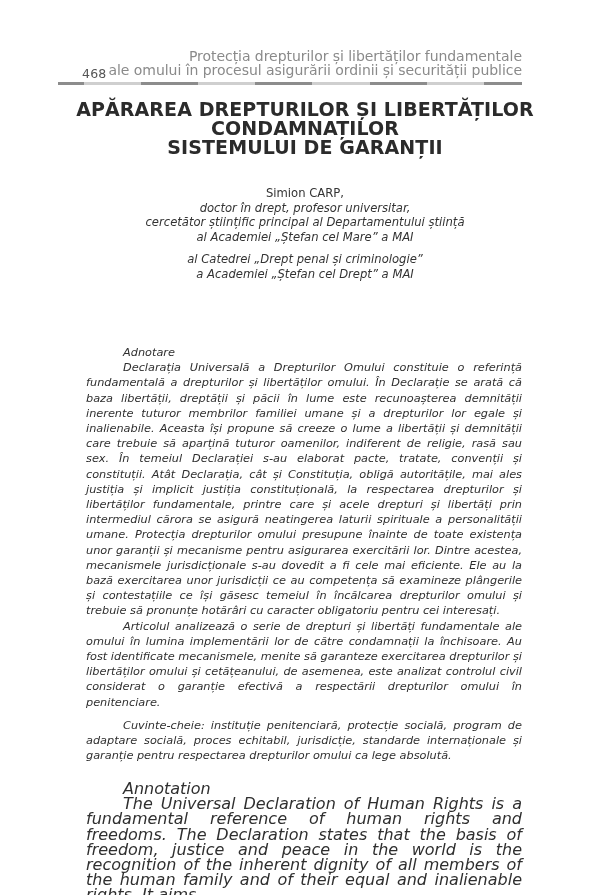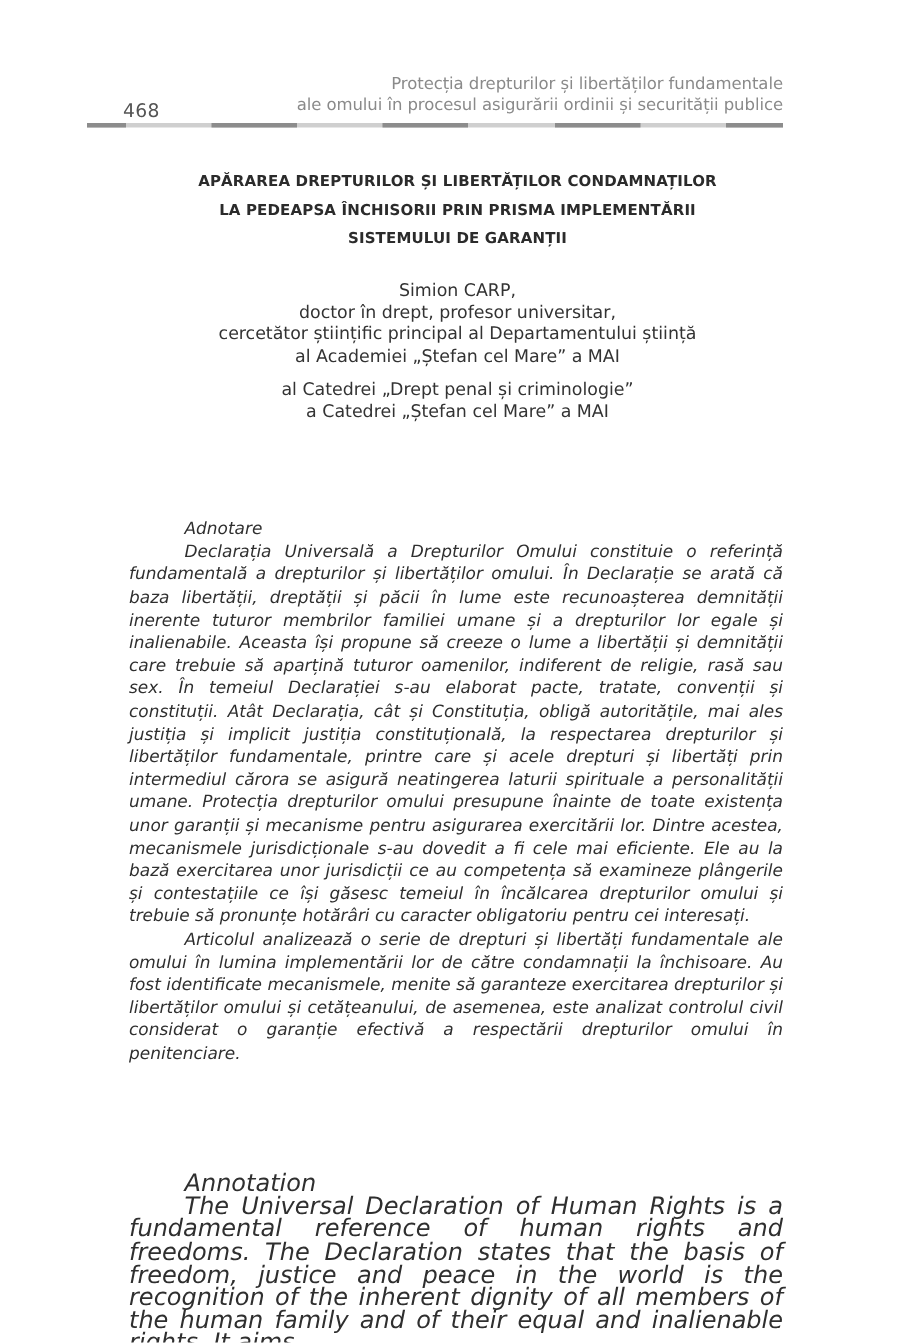--- a/index.html
+++ b/index.html
@@ -1,30 +1,30 @@
 <!DOCTYPE html>
 <html><head>
 <meta charset="utf-8">
 <style>
   html, body { margin: 0; padding: 0; background: #ffffff; }
   body { width: 607px; height: 895px; position: relative; overflow: hidden; font-family: "DejaVu Sans", sans-serif; color: #2a2a2a; }
   .page { position: absolute; left: 0; top: 0; width: 607px; height: 895px; }
 
   .running-head { position: absolute; left: 58px; top: 49px; width: 464px; height: 32px; }
   .page-number { position: absolute; left: 24px; top: 17px; font-size: 12.5px; color: #555; letter-spacing: 0.2px; }
-  .running-title { position: absolute; right: 0; top: 0; text-align: right; font-size: 11px; line-height: 14px; color: #8a8a8a; letter-spacing: -0.05px; }
+  .running-title { position: absolute; right: 0; top: 0; text-align: right; font-size: 14px; line-height: 14px; color: #8a8a8a; letter-spacing: -0.05px; }
   .head-rule { position: absolute; left: 58px; top: 82px; width: 464px; height: 3px; background: #cfcfcf; }
   .head-rule span { position: absolute; top: 0; height: 3px; background: #8c8c8c; }
 
-  .title { position: absolute; left: 60px; top: 100px; width: 490px; text-align: center; font-weight: bold; font-size: 10px; line-height: 19px; color: #2b2b2b; letter-spacing: 0.1px; margin-top: 12px; }
+  .title { position: absolute; left: 60px; top: 100px; width: 490px; text-align: center; font-weight: bold; font-size: 19px; line-height: 19px; color: #2b2b2b; letter-spacing: 0.1px; }
 
   .authors { position: absolute; left: 80px; top: 186px; width: 450px; text-align: center; font-size: 11.6px; line-height: 14.6px; color: #333; }
   .author-block { margin-bottom: 8px; }
   .author-name { font-style: normal; }
-  .author-aff { }
+  .author-aff { font-style: italic; }
 
   .abstract { position: absolute; left: 86px; top: 345px; width: 436px; font-style: italic; font-size: 11.3px; line-height: 15.2px; color: #2f2f2f; text-align: justify; }
   .abstract p { margin: 0; }
   .indent { text-indent: 37px; }
   .label { padding-left: 37px; }
   .gap-sm { margin-top: 8px !important; }
   .annotation-block { position: absolute; left: 86px; top: 781px; width: 436px; font-style: italic; font-size: 16px; line-height: 15.2px; color: #2f2f2f; text-align: justify; }
   .annotation-block p { margin: 0; }
 </style>
 </head>
@@ -42,41 +42,41 @@
   <div class="head-rule">
     <span style="left:0;width:26px"></span>
     <span style="left:83px;width:57px"></span>
     <span style="left:197px;width:57px"></span>
     <span style="left:312px;width:57px"></span>
     <span style="left:426px;width:38px"></span>
   </div>
 
   <div class="title">
     <div>APĂRAREA DREPTURILOR ȘI LIBERTĂȚILOR CONDAMNAȚILOR</div>
-    <div>LA PEDEAPSA ÎNCHISORII PRIN PRISMA IMPLEMENTĂRII</div>
     <div>SISTEMULUI DE GARANȚII</div>
   </div>
 
   <div class="authors">
     <div class="author-block">
       <div class="author-name">Simion CARP,</div>
       <div class="author-aff">doctor în drept, profesor universitar,</div>
       <div class="author-aff">cercetător științific principal al Departamentului știință</div>
       <div class="author-aff">al Academiei „Ștefan cel Mare” a MAI</div>
     </div>
     <div class="author-block">
       <div class="author-aff">al Catedrei „Drept penal și criminologie”</div>
-      <div class="author-aff">a Catedrei „Ștefan cel Mare” a MAI</div>
+      <div class="author-aff">a Academiei „Ștefan cel Drept” a MAI</div>
     </div>
   </div>
 
   <div class="abstract">
     <p class="label">Adnotare</p>
     <p class="indent">Declarația Universală a Drepturilor Omului constituie o referință fundamentală a drepturilor și libertăților omului. În Declarație se arată că baza libertății, dreptății și păcii în lume este recunoașterea demnității inerente tuturor membrilor familiei umane și a drepturilor lor egale și inalienabile. Aceasta își propune să creeze o lume a libertății și demnității care trebuie să aparțină tuturor oamenilor, indiferent de religie, rasă sau sex. În temeiul Declarației s-au elaborat pacte, tratate, convenții și constituții. Atât Declarația, cât și Constituția, obligă autoritățile, mai ales justiția și implicit justiția constituțională, la respectarea drepturilor și libertăților fundamentale, printre care și acele drepturi și libertăți prin intermediul cărora se asigură neatingerea laturii spirituale a personalității umane. Protecția drepturilor omului presupune înainte de toate existența unor garanții și mecanisme pentru asigurarea exercitării lor. Dintre acestea, mecanismele jurisdicționale s-au dovedit a fi cele mai eficiente. Ele au la bază exercitarea unor jurisdicții ce au competența să examineze plângerile și contestațiile ce își găsesc temeiul în încălcarea drepturilor omului și trebuie să pronunțe hotărâri cu caracter obligatoriu pentru cei interesați.</p>
     <p class="indent">Articolul analizează o serie de drepturi și libertăți fundamentale ale omului în lumina implementării lor de către condamnații la închisoare. Au fost identificate mecanismele, menite să garanteze exercitarea drepturilor și libertăților omului și cetățeanului, de asemenea, este analizat controlul civil considerat o garanție efectivă a respectării drepturilor omului în penitenciare.</p>
+    <p class="indent gap-sm">Cuvinte-cheie: instituție penitenciară, protecție socială, program de adaptare socială, proces echitabil, jurisdicție, standarde internaționale și garanție pentru respectarea drepturilor omului ca lege absolută.</p>
   </div>
 
   <div class="annotation-block">
     <p class="label">Annotation</p>
     <p class="indent">The Universal Declaration of Human Rights is a fundamental reference of human rights and freedoms. The Declaration states that the basis of freedom, justice and peace in the world is the recognition of the inherent dignity of all members of the human family and of their equal and inalienable rights. It aims</p>
   </div>
 
 </div>
 
 </body></html>

